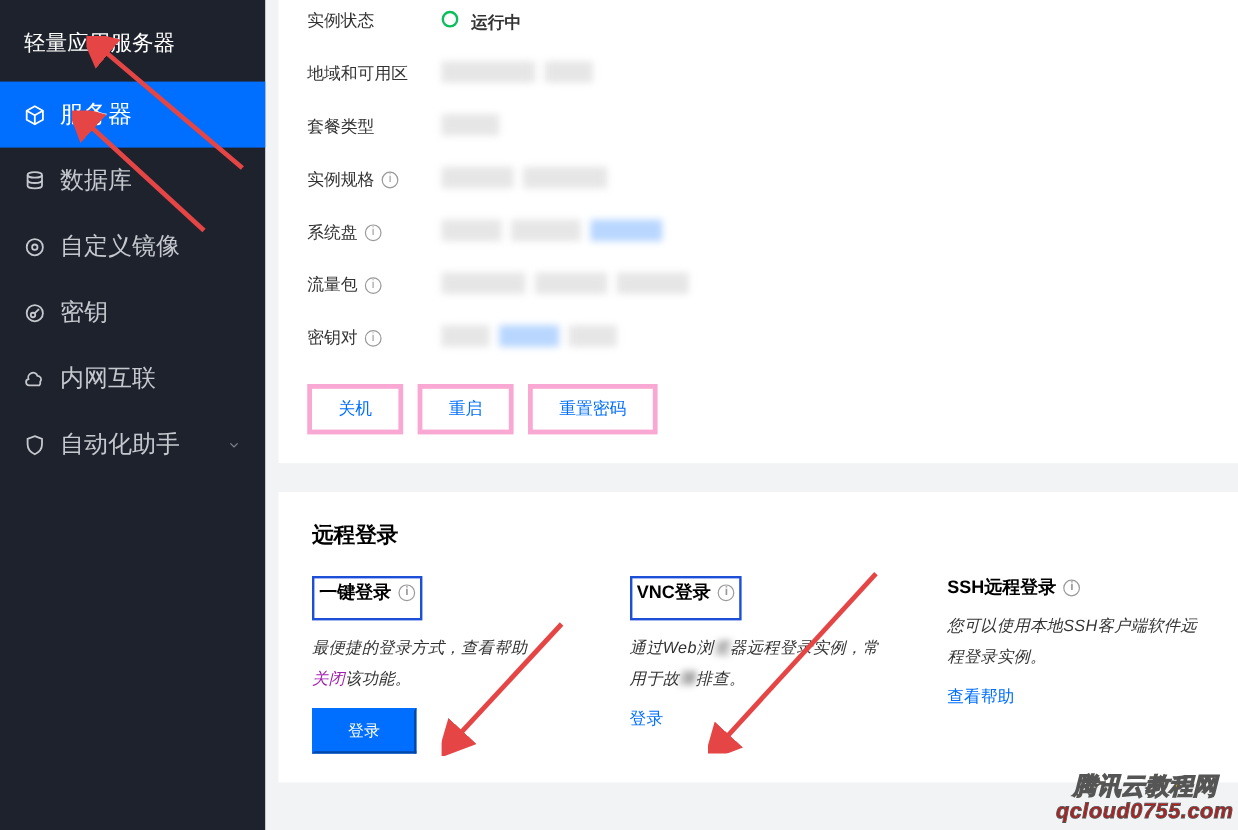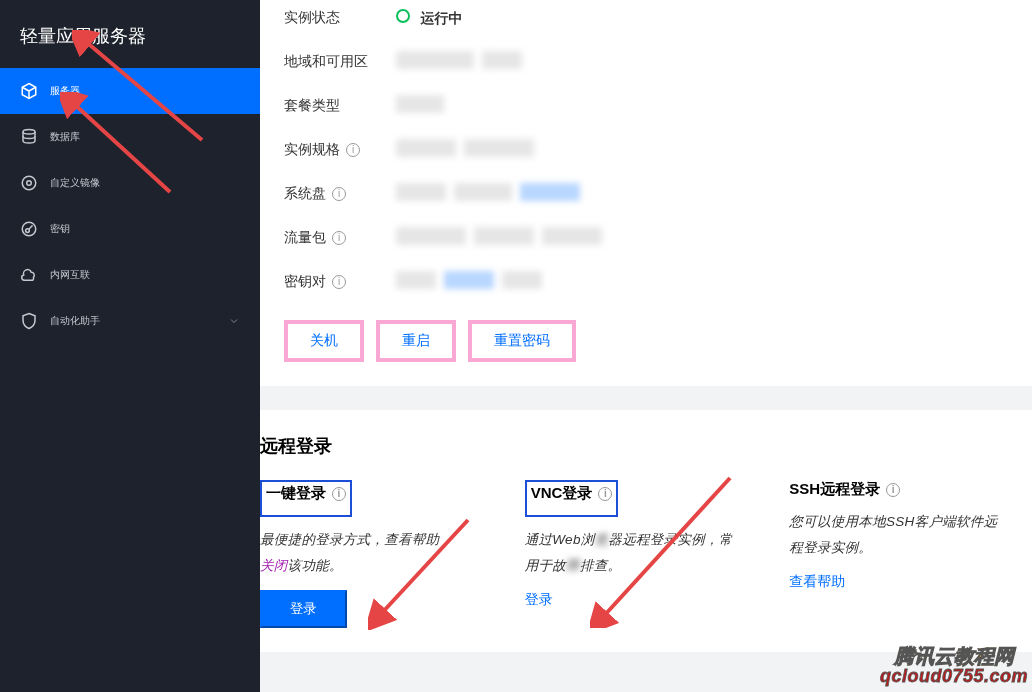--- a/index.html
+++ b/index.html
@@ -1,19 +1,19 @@
 <!DOCTYPE html>
 <html><head>
   <meta charset="utf-8">
   <style>
     * { margin: 0; padding: 0; box-sizing: border-box; }
     body { font-family: -apple-system, "Microsoft YaHei", "PingFang SC", sans-serif; background: #f2f3f5; width: 1032px; height: 692px; overflow: hidden; position: relative; }
-    .sidebar { width: 260px; height: 100%; background: #1e222d; float: left; color: #fff; }
+    .sidebar { width: 221px; height: 100%; background: #1e222d; float: left; color: #fff; }
     .sidebar-title { padding: 24px 20px 20px; font-size: 18px; font-weight: 500; }
-    .sidebar-item { display: flex; align-items: center; padding: 14px 20px; color: #c5c8ce; cursor: pointer; font-size: 10px; }
+    .sidebar-item { display: flex; align-items: center; padding: 14px 20px; color: #c5c8ce; cursor: pointer; font-size: 20px; }
     .sidebar-item.active { background: #006eff; color: #fff; }
     .sidebar-item .icon { width: 18px; height: 18px; margin-right: 12px; display: inline-flex; align-items: center; justify-content: center; }
     .sidebar-item .chevron { margin-left: auto; opacity: 0.6; }
     .main { margin-left: 232px; height: 100%; }
     .panel { background: #fff; margin: 0 0 24px 0; padding: 0 0 24px 0; }
     .panel-top { padding-top: 0; margin-top: -4px; }
     .info-row { display: flex; align-items: center; padding: 8px 24px; min-height: 44px; }
     .info-label { width: 112px; color: #333; font-size: 14px; display: flex; align-items: center; }
     .info-value { flex: 1; font-weight: bold; }
     .info-icon { width: 14px; height: 14px; border: 1px solid #999; border-radius: 50%; display: inline-flex; align-items: center; justify-content: center; font-size: 10px; color: #999; margin-left: 6px; font-style: normal; line-height: 1; }

